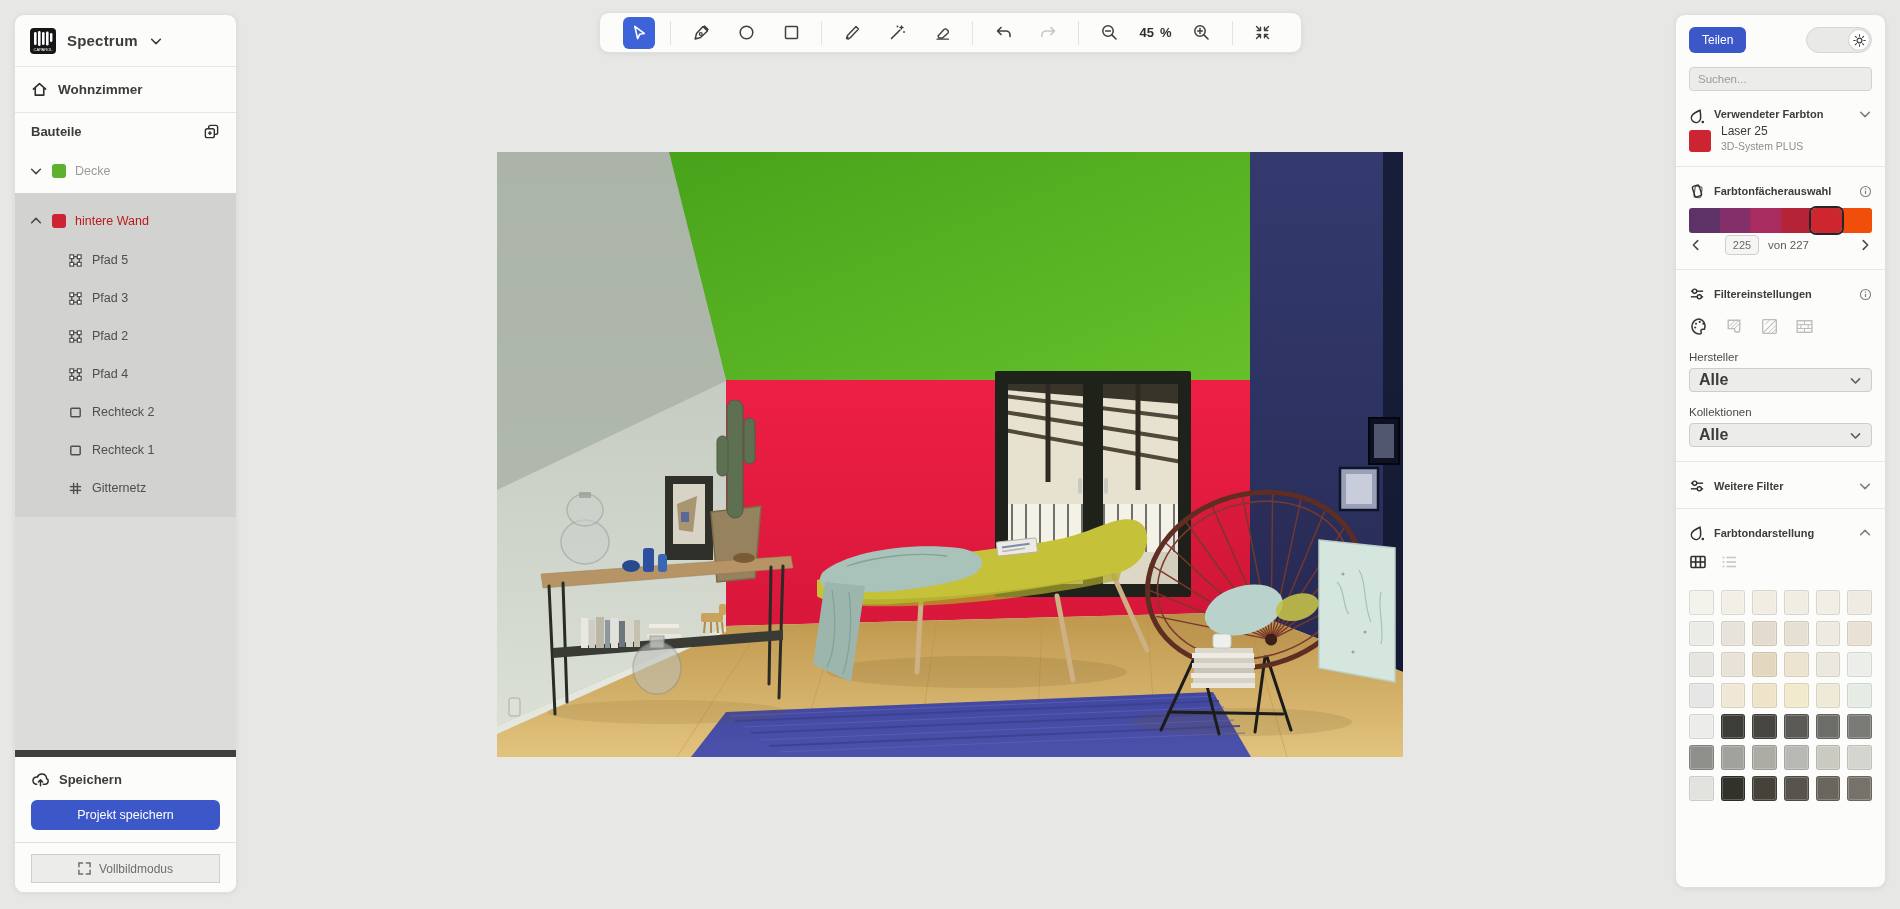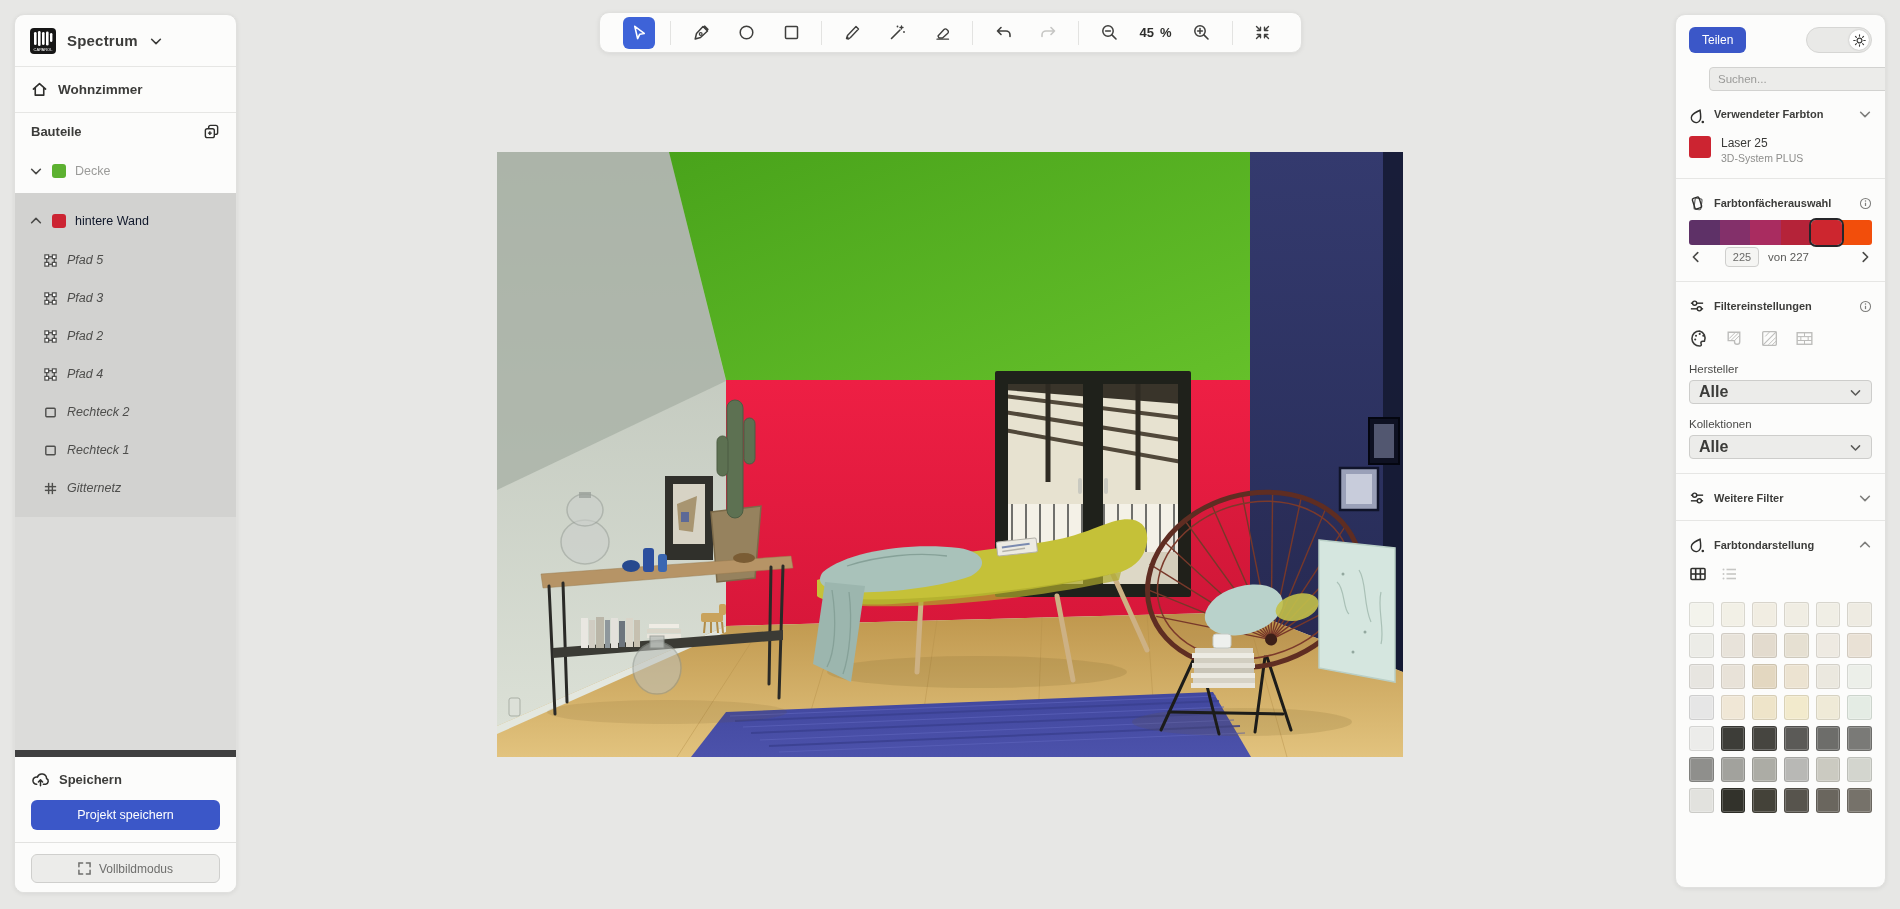--- a/index.html
+++ b/index.html
@@ -28,32 +28,32 @@
   .brand-row{height:52px;display:flex;align-items:center;gap:11px;padding:0 15px;border-bottom:1px solid #e6e6e4;flex:none;}
   .brand-name{font-weight:bold;font-size:15px;letter-spacing:.2px;}
   .room-row{height:46px;display:flex;align-items:center;gap:10px;padding:0 16px;border-bottom:1px solid #e6e6e4;flex:none;}
   .room-label{font-weight:bold;font-size:13.5px;}
   .comp-row{height:36px;display:flex;align-items:center;padding:0 16px;flex:none;}
   .comp-label{font-weight:bold;font-size:13px;flex:1;}
   .tree-parent{height:44px;display:flex;align-items:center;gap:9px;padding:0 14px;font-size:12.5px;flex:none;}
   .tree-swatch{width:14px;height:14px;border-radius:3px;flex:none;}
   .tree-selected{background:#d2d2d0;flex:none;padding:8px 0 10px;}
   .tree-selected .tree-parent{height:40px;}
-  .tree-child{height:38px;display:flex;align-items:center;gap:9px;padding:0 14px 0 28px;font-size:12.5px;color:#4e4e4c;font-style:italic;}
+  .tree-child{height:38px;display:flex;align-items:center;gap:9px;padding:0 14px 0 53px;font-size:12.5px;color:#4e4e4c;}
   .tree-rest{flex:1;background:#dcdcda;}
   .sidebar-footer{flex:none;background:var(--panel-bg);border-top:7px solid #404040;padding:13px 16px 9px;}
   .save-header{display:flex;align-items:center;gap:9px;font-weight:bold;font-size:13px;}
   .btn-primary{
     margin-top:11px;width:100%;height:30px;border:none;border-radius:6px;
     background:var(--accent);color:#fff;font-family:inherit;font-size:12.5px;
     display:flex;align-items:center;justify-content:center;cursor:pointer;
   }
   .footer-divider{border-top:1px solid #e2e2e0;margin:12px -16px 0;}
   .btn-fullscreen{
-    margin-top:11px;width:100%;height:29px;border-radius:6px;
+    margin-top:11px;width:100%;height:29px;border-radius:0;
     background:#ececea;border:1px solid #cfcfcd;color:#6e6e6c;
     font-family:inherit;font-size:12px;display:flex;align-items:center;justify-content:center;gap:8px;cursor:pointer;
   }
 
   
   #toolbar{left:599px;top:12px;width:703px;height:41px;display:flex;align-items:center;justify-content:center;gap:15px;padding:0 10px;}
   .tool-btn{width:30px;height:30px;display:flex;align-items:center;justify-content:center;border-radius:6px;color:#3f3f3d;cursor:pointer;flex:none;}
   .tool-btn.active{background:var(--tool-blue);color:#fff;width:32px;height:32px;}
   .tool-divider{width:1px;height:24px;background:#e3e3e1;flex:none;}
   .zoom-label{font-weight:bold;font-size:13px;display:flex;gap:6px;color:#2e2e2c;}
@@ -61,26 +61,26 @@
 
   
   #room{position:absolute;left:497px;top:152px;width:906px;height:605px;}
 
   
   #right-sidebar{right:14px;top:14px;width:211px;bottom:21px;display:flex;flex-direction:column;overflow:hidden;padding:12px 13px;}
   .rs-top{display:flex;align-items:center;justify-content:space-between;flex:none;}
   .btn-share{height:26px;padding:0 13px;border:none;border-radius:6px;background:var(--accent);color:#fff;font-family:inherit;font-size:12px;cursor:pointer;}
   .theme-toggle{width:66px;height:26px;border-radius:13px;background:#e9e9e7;border:1px solid #d6d6d4;position:relative;cursor:pointer;flex:none;}
   .theme-knob{position:absolute;right:2px;top:2px;width:20px;height:20px;border-radius:50%;background:#fff;box-shadow:0 0 2px rgba(0,0,0,.25);display:flex;align-items:center;justify-content:center;color:#3e3e3c;}
-  .search-input{margin-top:14px;height:24px;width:100%;background:var(--field-bg);border:1px solid var(--field-border);border-radius:4px;padding:3px 8px;font-family:inherit;font-size:11.5px;color:var(--ink-soft);flex:none;margin-left:20px;}
+  .search-input{margin-top:14px;height:24px;width:100%;background:var(--field-bg);border:1px solid var(--field-border);border-radius:4px;padding:3px 8px;font-family:inherit;font-size:11.5px;color:var(--ink-soft);flex:none;}
   .search-input::placeholder{color:var(--ink-faint);}
   .rs-header{margin-top:16px;display:flex;align-items:flex-start;gap:9px;flex:none;}
   .rs-header .hd{font-weight:bold;font-size:11px;line-height:1.3;flex:1;}
   .rs-header .tail{margin-left:auto;color:#7e7e7c;flex:none;}
-  .used-color-row{margin-top:12px;display:flex;gap:10px;align-items:flex-start;flex:none;}
+  .used-color-row{display:flex;gap:10px;align-items:flex-end;flex:none;}
   .used-swatch{width:22px;height:22px;border-radius:3px;flex:none;}
   .used-name{font-size:12px;color:#3a3a38;}
   .used-system{font-size:10.5px;color:#8e8e8c;margin-top:2px;}
   .rs-divider{border-top:1px solid #e6e6e4;margin:14px -13px 0;flex:none;}
   .fan-strip{margin-top:9px;display:flex;height:25px;flex:none;}
   .fan-swatch{flex:1;cursor:pointer;}
   .fan-swatch:first-child{border-radius:3px 0 0 3px;}
   .fan-swatch:last-child{border-radius:0 3px 3px 0;}
   .fan-swatch.selected{outline:2.5px solid #26262a;outline-offset:0;border-radius:5px;position:relative;z-index:1;}
   .fan-pager{margin-top:2px;display:flex;align-items:center;flex:none;color:#5a5a58;}
@@ -178,21 +178,21 @@
 
   <div class="tree-parent" style="color:#9b9b99;">
     <svg class="ic" width="14" height="14" viewBox="0 0 16 16" style="color:#4a4a48">
         <use href="#icon-chevron-down"></use>
       </svg>
     <span class="tree-swatch" style="background: rgb(92, 177, 48);"></span>
     <span>Decke</span>
   </div>
 
   <div class="tree-selected">
-    <div class="tree-parent" style="color:#0f172a;">
+    <div class="tree-parent" style="color:#b91c1c;">
       <svg class="ic" width="14" height="14" viewBox="0 0 16 16" style="color:#4a4a48">
           <use href="#icon-chevron-up"></use>
         </svg>
       <span class="tree-swatch" style="background: rgb(204, 36, 50);"></span>
       <span>hintere Wand</span>
     </div>
     <div class="tree-child">
       <svg class="ic" width="15" height="15" viewBox="0 0 16 16">
           <use href="#icon-path-node"></use>
         </svg>

